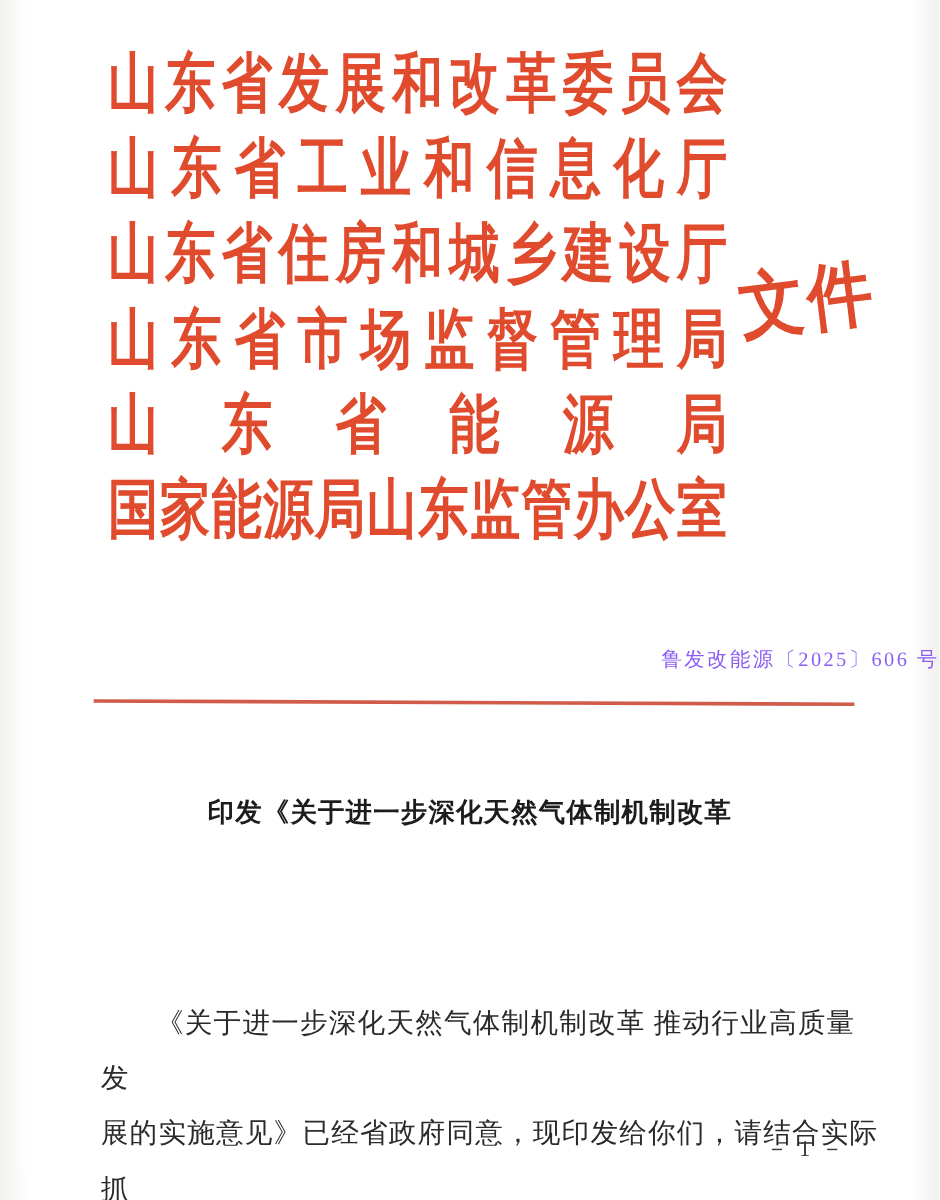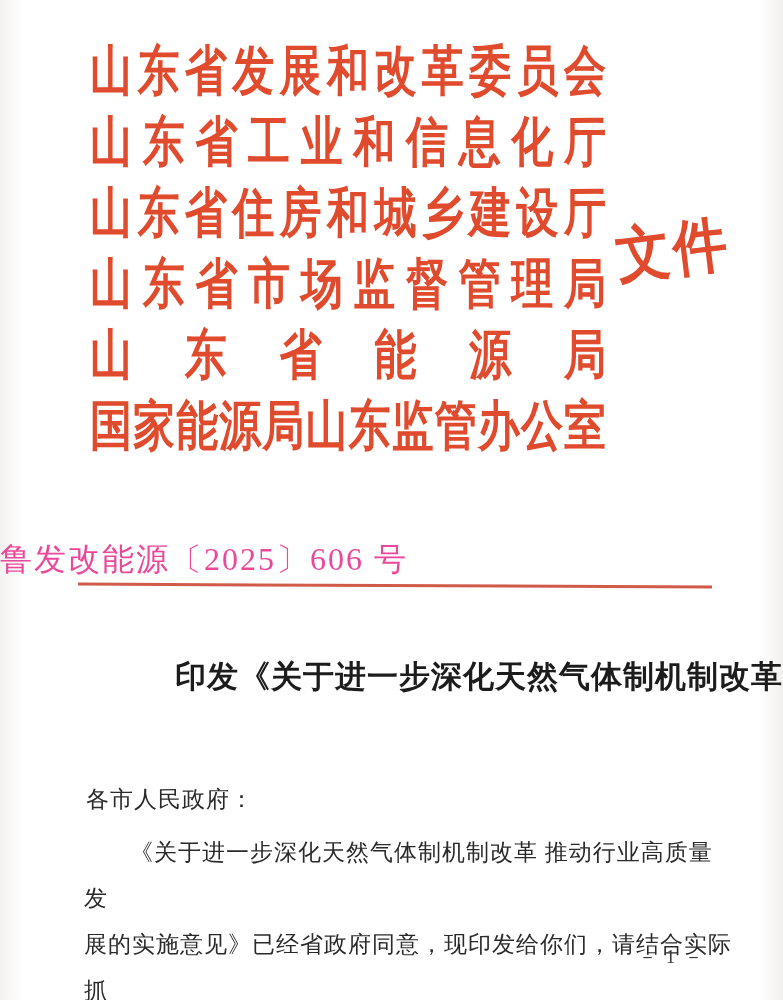--- a/index.html
+++ b/index.html
@@ -42,39 +42,39 @@
     color:#e04a2d;
     letter-spacing:3px;
     transform:rotate(-7deg) scaleY(1.12);
     transform-origin:50% 50%;
     white-space:nowrap;
   }
 
   .doc-number {
     position:absolute;
     left:0; top:538px; width:100%;
-    text-align:left;
-    font-size:32px;
+    text-align:right;
+    font-size:17px;
     letter-spacing:2px;
-    color:#ec4899;
+    color:#8b5cf6;
   }
 
   .red-rule {
     position:absolute;
     left:78px; top:584px;
     width:634px; height:3px;
     background:#d05b49;
     transform:rotate(0.25deg);
   }
 
   .title {
     position:absolute;
     left:0; top:654px; width:100%;
-    text-align:right;
-    font-size:31px;
+    text-align:center;
+    font-size:22px;
     font-weight:bold;
     color:#1c1c1c;
     line-height:46px;
     letter-spacing:1px;
   }
 
   .salutation {
     position:absolute;
     left:86px; top:784px;
     font-size:23px;
@@ -119,19 +119,18 @@
   <div class="doc-label">文件</div>
 
   <div class="doc-number">鲁发改能源〔2025〕606 号</div>
 
   <div class="red-rule"></div>
 
   <div class="title">
     <div>印发《关于进一步深化天然气体制机制改革</div>
   </div>
 
-  <div class="salutation">各市人民政府：</div>
 
   <p class="para"><span>《关于进一步深化天然气体制机制改革 推动行业高质量发</span><br><span>展的实施意见》已经省政府同意，现印发给你们，请结合实际抓</span></p>
 
   <div class="page-number">－ 1 －</div>
 
 </div>
 
 </body></html>

